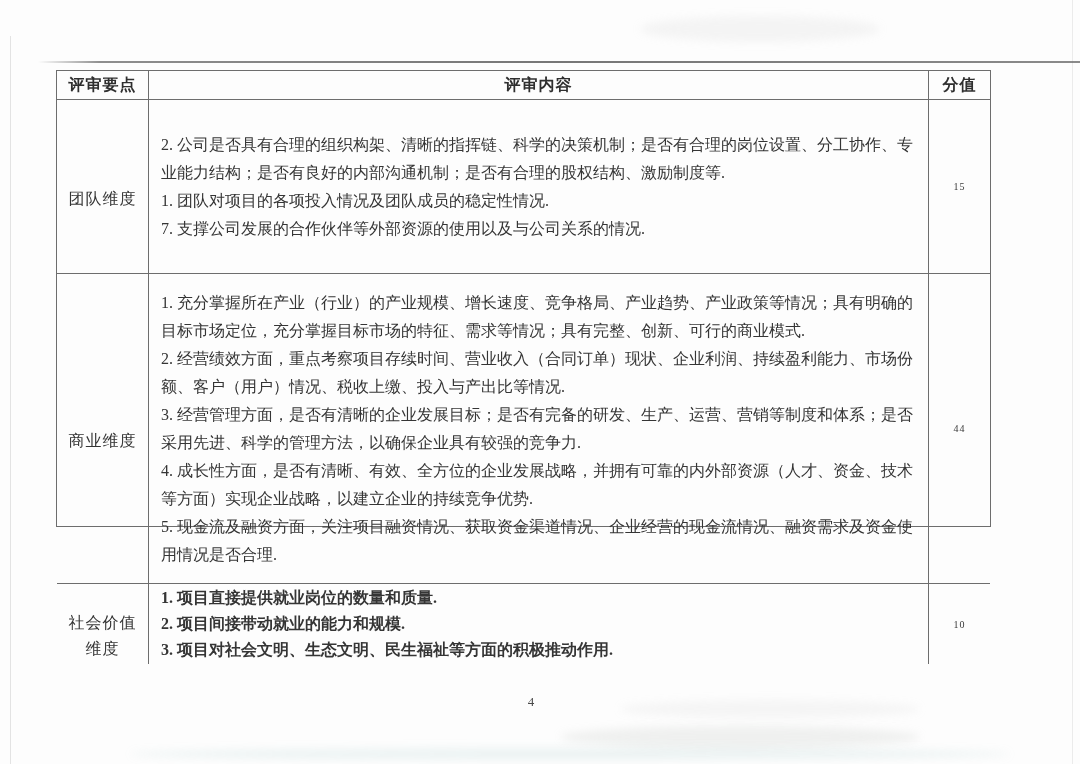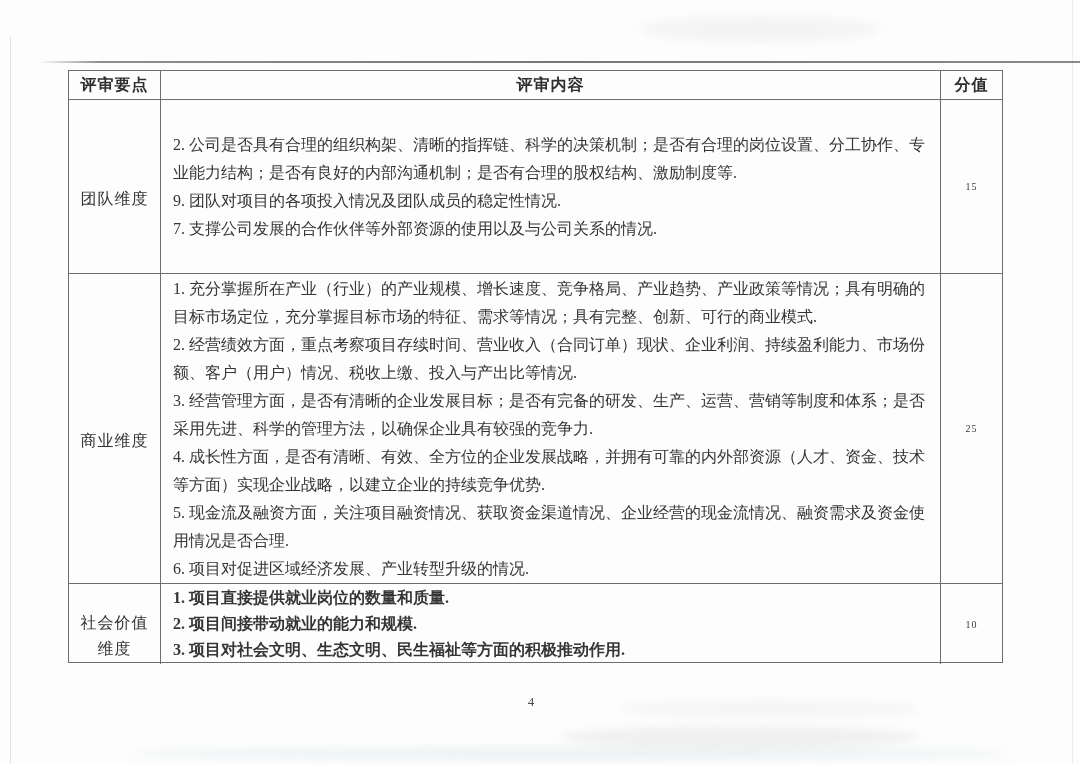--- a/index.html
+++ b/index.html
@@ -23,21 +23,21 @@
     background:linear-gradient(to right,rgba(120,120,120,0),rgba(105,105,105,.75) 6%,rgba(95,95,95,.85) 50%,rgba(110,110,110,.8));
   }
   .smudge{position:absolute;filter:blur(4px);border-radius:50%;}
   .smudge-top{left:640px;top:16px;width:240px;height:26px;background:rgba(190,190,190,.14);}
   .smudge-bottom1{left:560px;top:726px;width:360px;height:22px;background:rgba(175,185,180,.18);}
   .smudge-bottom2{left:130px;top:748px;width:880px;height:12px;background:rgba(150,195,190,.16);}
   .smudge-bottom3{left:620px;top:700px;width:300px;height:18px;background:rgba(190,190,190,.12);}
 
   
   .tbl{
-    position:absolute;left:68px;top:70px;width:935px;height:593px;
+    position:absolute;left:56px;top:70px;width:935px;height:457px;
     border:1px solid #6d6d6d;
     box-sizing:border-box;
     display:grid;
     grid-template-columns:92px 1fr 61px;
     grid-template-rows:29px 174px 310px 80px;
   }
   .cell{
     box-sizing:border-box;
     border-right:1px solid #6d6d6d;
     border-bottom:1px solid #6d6d6d;
@@ -87,37 +87,36 @@
 
   <div class="cell hdr">评审要点</div>
   <div class="cell hdr">评审内容</div>
   <div class="cell hdr last-col">分值</div>
 
   <div class="cell dim">
     <div class="dim-inner">团队维度</div>
   </div>
   <div class="cell content">
     <div class="item">2. 公司是否具有合理的组织构架、清晰的指挥链、科学的决策机制；是否有合理的岗位设置、分工协作、专业能力结构；是否有良好的内部沟通机制；是否有合理的股权结构、激励制度等.</div>
-    <div class="item">9. 团队对项目的各项投入情况及团队成员的稳定性情况.</div>
+    <div class="item">1. 团队对项目的各项投入情况及团队成员的稳定性情况.</div>
     <div class="item">7. 支撑公司发展的合作伙伴等外部资源的使用以及与公司关系的情况.</div>
   </div>
   <div class="cell score last-col">15</div>
 
   <div class="cell dim">
     <div class="dim-inner">商业维度</div>
   </div>
   <div class="cell content">
     <div class="item">1. 充分掌握所在产业（行业）的产业规模、增长速度、竞争格局、产业趋势、产业政策等情况；具有明确的目标市场定位，充分掌握目标市场的特征、需求等情况；具有完整、创新、可行的商业模式.</div>
     <div class="item">2. 经营绩效方面，重点考察项目存续时间、营业收入（合同订单）现状、企业利润、持续盈利能力、市场份额、客户（用户）情况、税收上缴、投入与产出比等情况.</div>
     <div class="item">3. 经营管理方面，是否有清晰的企业发展目标；是否有完备的研发、生产、运营、营销等制度和体系；是否采用先进、科学的管理方法，以确保企业具有较强的竞争力.</div>
     <div class="item">4. 成长性方面，是否有清晰、有效、全方位的企业发展战略，并拥有可靠的内外部资源（人才、资金、技术等方面）实现企业战略，以建立企业的持续竞争优势.</div>
     <div class="item">5. 现金流及融资方面，关注项目融资情况、获取资金渠道情况、企业经营的现金流情况、融资需求及资金使用情况是否合理.</div>
-    <div class="item">6. 项目对促进区域经济发展、产业转型升级的情况.</div>
   </div>
-  <div class="cell score last-col">25</div>
+  <div class="cell score last-col">44</div>
 
   <div class="cell dim last-row">
     <div class="dim-inner">社会价值维度</div>
   </div>
   <div class="cell content last-row r3">
     <div class="item">1. 项目直接提供就业岗位的数量和质量.</div>
     <div class="item">2. 项目间接带动就业的能力和规模.</div>
     <div class="item">3. 项目对社会文明、生态文明、民生福祉等方面的积极推动作用.</div>
   </div>
   <div class="cell score last-col last-row">10</div>

